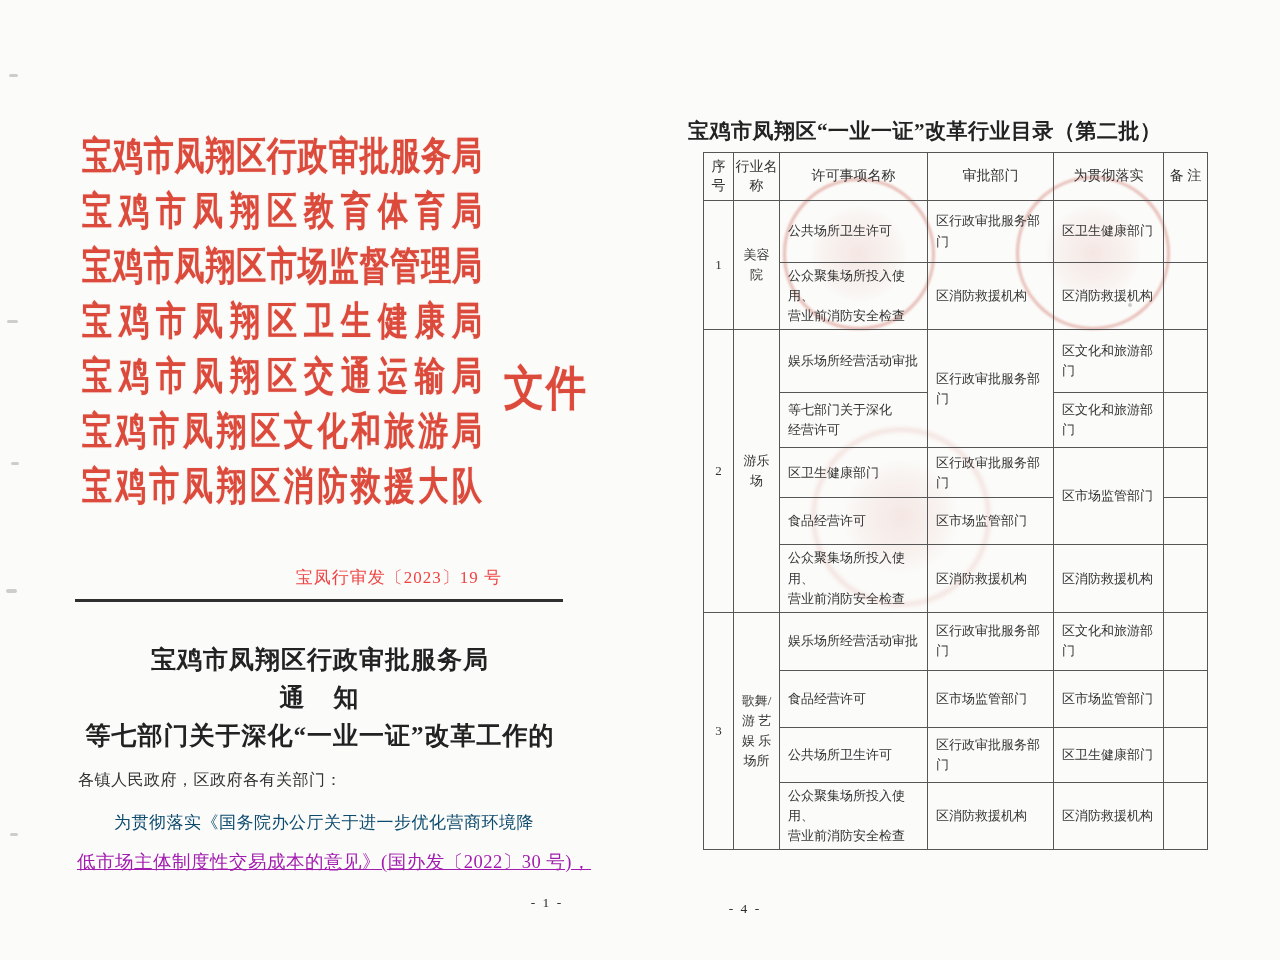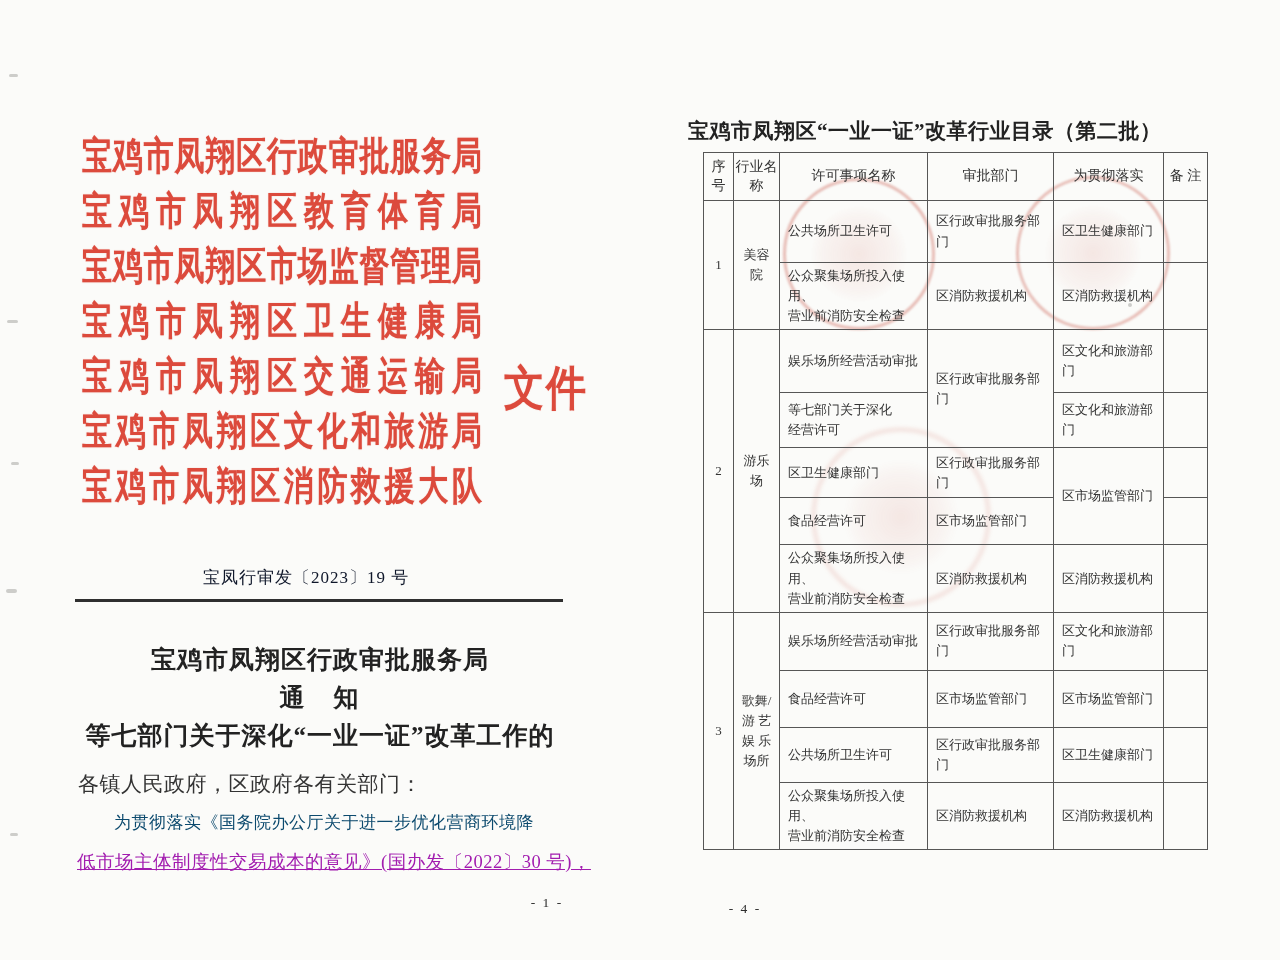--- a/index.html
+++ b/index.html
@@ -24,28 +24,28 @@
     text-shadow:0 0 1px rgba(220,74,60,.45);
     white-space:nowrap;
   }
   .wenjian {
     left:504px; top:356px;
     font-size:40px; font-weight:700; color:#dc4a3c;
     transform:scaleY(1.18); transform-origin:top left;
     letter-spacing:2px;
     text-shadow:0 0 1px rgba(220,74,60,.45);
   }
-  .doc-number { left:96px; top:566px; width:420px; text-align:center; font-size:17px; color:#0f172a; letter-spacing:1px; }
+  .doc-number { left:82px; top:566px; width:420px; text-align:right; font-size:17px; color:#ef4444; letter-spacing:1px; }
   .divider { left:75px; top:599px; width:488px; height:3px; background:#2f2f2f; }
 
   .notice-title { left:50px; top:641px; width:540px; text-align:center; }
   .nt-line { font-size:25px; font-weight:700; line-height:38px; color:#222; letter-spacing:1px; }
   .nt-line.last { letter-spacing:2px; }
 
-  .salutation { left:78px; top:770px; font-size:21px; color:#333; letter-spacing:.5px; }
+  .salutation { left:78px; top:770px; font-size:16px; color:#333; letter-spacing:.5px; }
   .body-line1 { left:114px; top:811px; font-size:17px; color:#0c4a6e; letter-spacing:.5px; }
   .body-line2 { left:77px;  top:849px; font-size:18.5px; color:#a21caf; letter-spacing:.5px;text-decoration:underline; }
 
   .pageno { font-size:13.5px; color:#2e2e2e; letter-spacing:2px; }
   .pageno-left  { left:512px; top:895px; width:70px; text-align:center; }
   .pageno-right { left:710px; top:901px; width:70px; text-align:center; }
 
   
   .dir-title { left:688px; top:117px; width:545px; text-align:left; font-size:21px; font-weight:700; color:#222; letter-spacing:.5px; }
 

